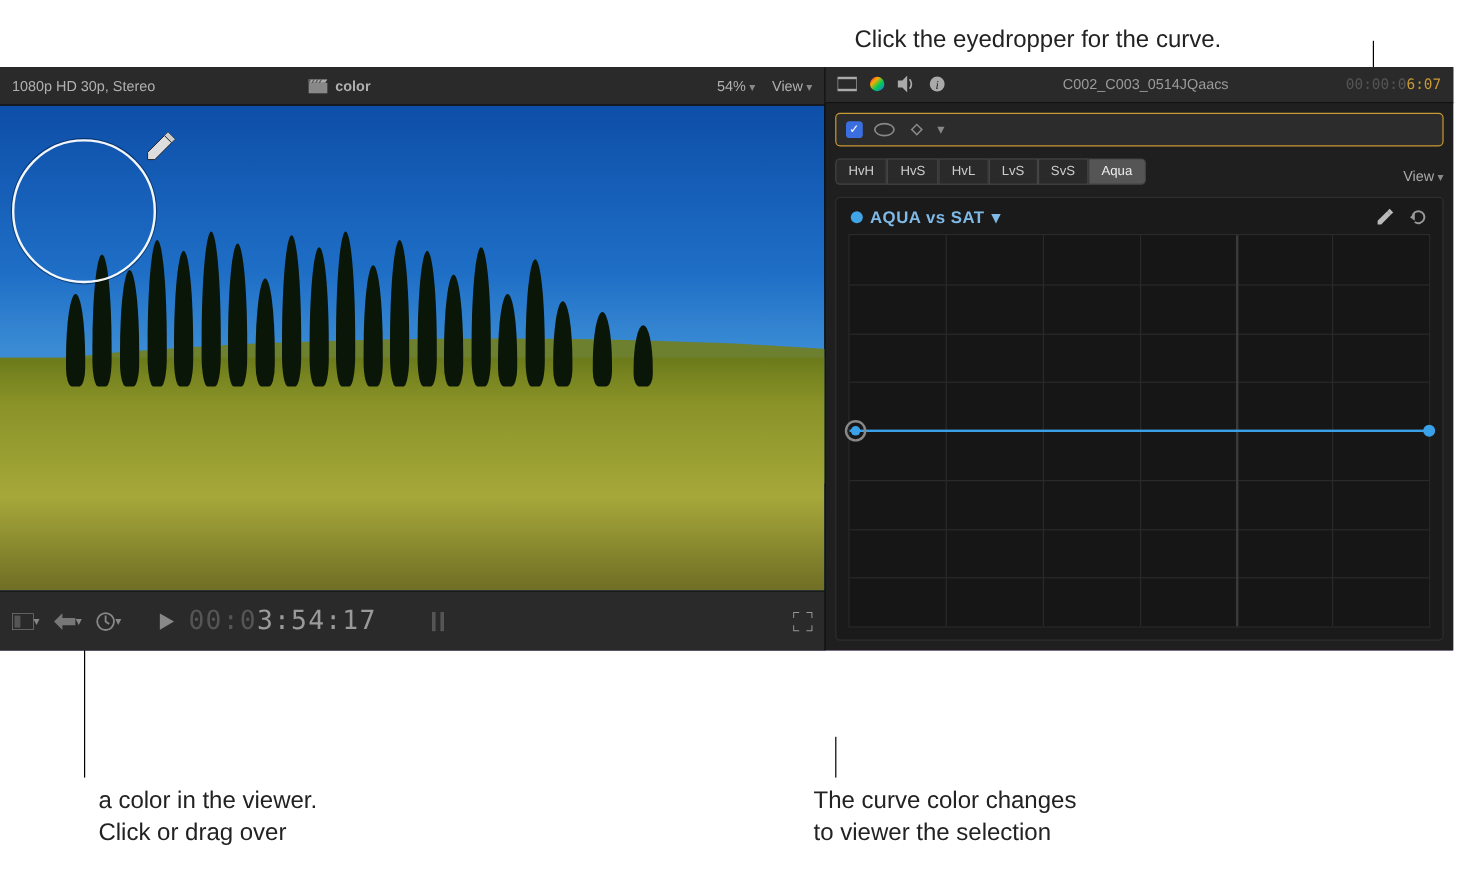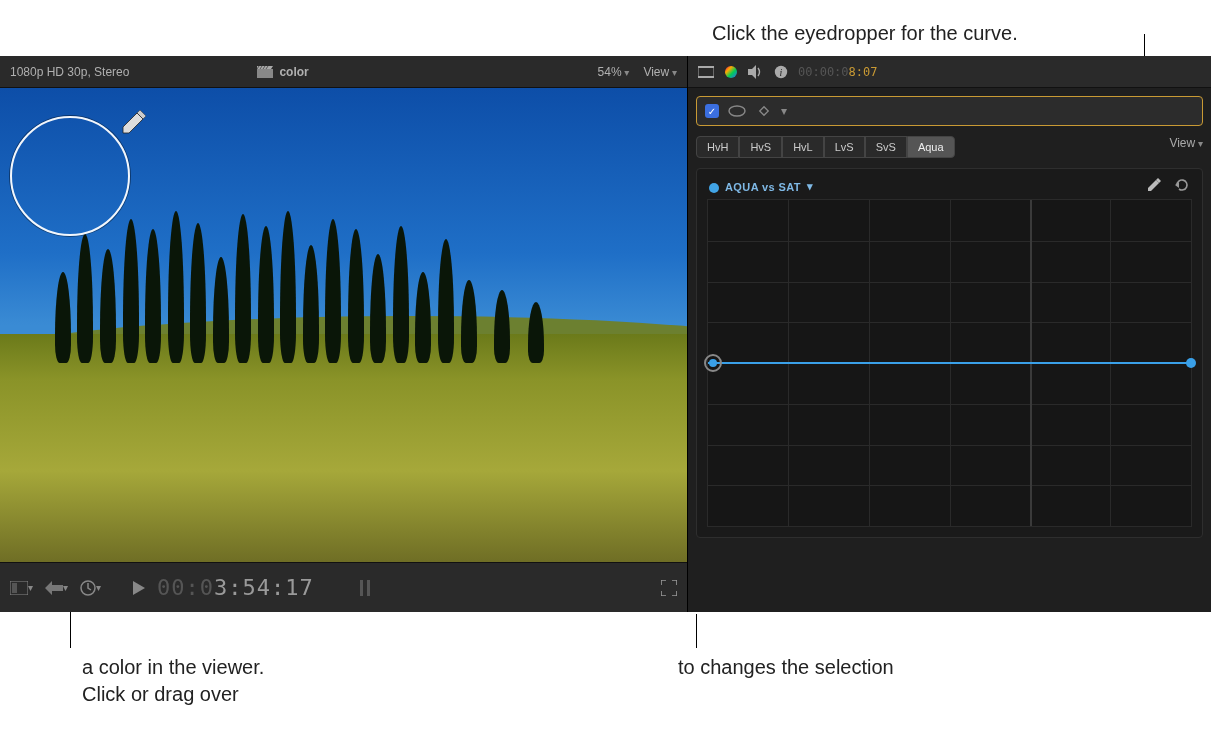--- a/index.html
+++ b/index.html
@@ -22,21 +22,21 @@
   }
   .leader {
     position: absolute;
     background: #000;
   }
   .app {
     position: absolute;
     top: 56px;
     left: 0px;
     width: 1211px;
-    height: 556px;
+    height: 486px;
     background: #4c1d95;
     display: flex;
   }
   .viewer-panel {
     width: 688px;
     height: 100%;
     background: #202020;
     display: flex;
     flex-direction: column;
     border-right: 1px solid #000;
@@ -146,21 +146,21 @@
     background:#3b6fe0;
     border-radius:3px;
     display:flex;align-items:center;justify-content:center;
     color:#fff;font-size:10px;
   }
   .effect-name { flex:1; }
   .mask-icons { display:flex; gap:10px; color:#777; }
 
   .curve-tabs {
     display:flex;
-    align-items:flex-start;
+    align-items:flex-end;
     margin: 10px 8px 6px 8px;
     gap:0;
   }
   .seg {
     border:1px solid #444;
     padding:4px 10px;
     font-size:11px;
     color:#ccc;
     background:#2a2a2a;
     cursor:default;
@@ -172,24 +172,24 @@
 
   .curve-block {
     margin: 4px 8px 8px 8px;
     background:#1a1a1a;
     border:1px solid #2e2e2e;
     border-radius:4px;
     padding:6px 4px 10px 4px;
   }
   .curve-head {
     display:flex;
-    align-items:flex-end;
+    align-items:center;
     padding: 2px 8px 6px 8px;
     color:#7fb9e6;
-    font-size:11px;
+    font-size:14px;
     font-weight:600;
     letter-spacing:0.4px;
     gap:6px;
   }
   .dotblue { width:10px;height:10px;border-radius:50%;background:#41a4e6; }
   .curve-tools { margin-left:auto; display:flex; gap:12px; color:#999; }
   .curve-graph {
     height: 328px;
     background:#161616;
     margin: 0 6px;
@@ -238,21 +238,22 @@
 </div>
 <div class="leader" style="top:34px; left:1144px; width:1px; height:160px;"></div>
 
 <div class="callout" style="top:654px; left:82px;">
   <div>a color in the viewer.</div>
   <div>Click or drag over</div>
 </div>
 <div class="leader" style="top:220px; left:70px; width:1px; height:428px;"></div>
 
 <div class="callout" style="top:654px; left:678px;">
-  <div>to changes the selection</div>
+  <div>The curve color changes</div>
+  <div>to viewer the selection</div>
 </div>
 <div class="leader" style="top:614px; left:696px; width:1px; height:34px;"></div>
 
 <div class="app">
 
   <div class="viewer-panel">
     <div class="viewer-header">
       <span class="vh-left">1080p HD 30p, Stereo</span>
       <div class="vh-center">
         <span>
@@ -380,22 +381,23 @@
             <polygon points="0,4 4,4 8,0 8,14 4,10 0,10" fill="#aaa"></polygon>
             <path d="M10 3 q3 4 0 8" fill="none" stroke="#aaa" stroke-width="1.4"></path>
           </svg>
       </span>
       <span class="insp-icon">
         <svg width="14" height="14" viewBox="0 0 14 14">
             <circle cx="7" cy="7" r="6.2" fill="#aaa"></circle>
             <text x="7" y="11" text-anchor="middle" font-size="10" font-family="serif" font-style="italic" fill="#222">i</text>
           </svg>
       </span>
+      <span class="insp-title">C002_C003_0514JQaacs</span>
       <span class="insp-time">
-        <span class="base">00:00:0</span><span class="hl">8:07</span>
+        <span class="base">00:00:0</span><span class="hl">6:07</span>
       </span>
     </div>
 
     <div class="effect-strip">
       <span class="chk">✓</span>
       <span class="mask-icons">
         <span>
           <svg width="20" height="14" viewBox="0 0 20 14">
               <ellipse cx="10" cy="7" rx="8" ry="5" fill="none" stroke="#888" stroke-width="1.4"></ellipse>
             </svg>

